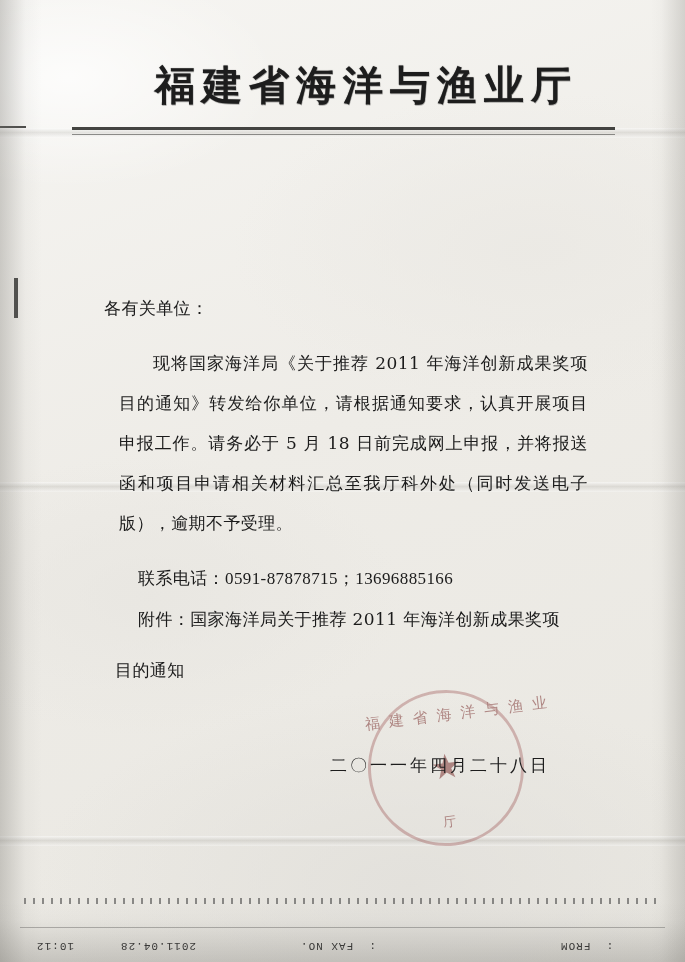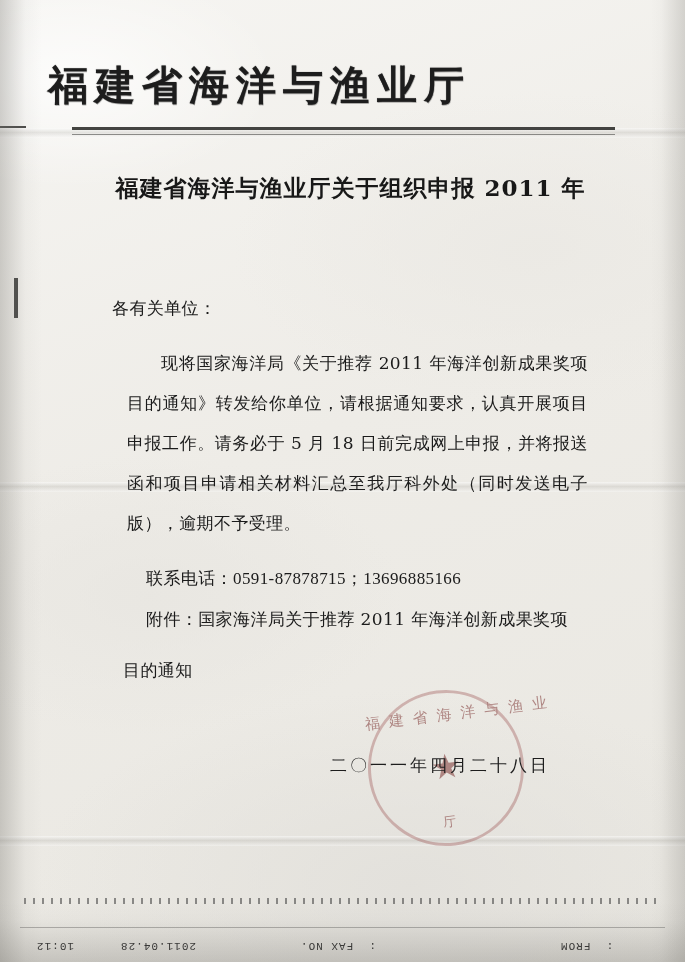--- a/index.html
+++ b/index.html
@@ -62,20 +62,21 @@
     position: absolute;
     background: #4a4a48;
     pointer-events: none;
   }
 
   
   .letterhead {
     position: absolute;
     left: 0; right: 0;
     top: 58px;
+    text-align: center;
     padding-left: 48px;
   }
   .letterhead-title {
     font-family: "DejaVu Serif", serif;
     font-weight: bold;
     font-size: 40px;
     letter-spacing: 7px;
     color: #1d1d1d;
     white-space: nowrap;
     text-shadow: 0 0 1px rgba(0,0,0,0.55), 0.5px 0.5px 0 rgba(0,0,0,0.25);
@@ -106,21 +107,21 @@
     font-weight: bold;
     font-size: 23px;
     line-height: 40px;
     color: #181818;
     letter-spacing: 1px;
   }
 
   
   .body-block {
     position: absolute;
-    left: 112px;
+    left: 104px;
     right: 82px;
     top: 288px;
     font-family: "DejaVu Serif", serif;
     font-size: 17px;
     line-height: 40px;
     color: #1b1b1b;
     letter-spacing: 0.4px;
   }
   .salutation {
     margin: 0 0 2px 0;
@@ -252,21 +253,20 @@
   <div class="edge-mark" style="left:14px; top:278px; width:4px; height:40px;"></div>
   <div class="edge-mark" style="left:0px; top:126px; width:26px; height:2px;"></div>
 
   <div class="letterhead">
     <div class="letterhead-title">福建省海洋与渔业厅</div>
   </div>
   <div class="letterhead-rule"></div>
   <div class="letterhead-rule thin"></div>
 
   <div class="doc-title">
-    <div>福建省海洋与渔业厅关于组织申报 2011 年</div>
   </div>
 
   <div class="body-block">
     <p class="salutation">各有关单位：</p>
     <p class="para">现将国家海洋局《关于推荐 2011 年海洋创新成果奖项目的通知》转发给你单位，请根据通知要求，认真开展项目申报工作。请务必于 5 月 18 日前完成网上申报，并将报送函和项目申请相关材料汇总至我厅科外处（同时发送电子版），逾期不予受理。</p>
 
     <p class="contact-line">
       <span>联系电话：</span><span class="latin">0591-87878715；13696885166</span>
     </p>
 

